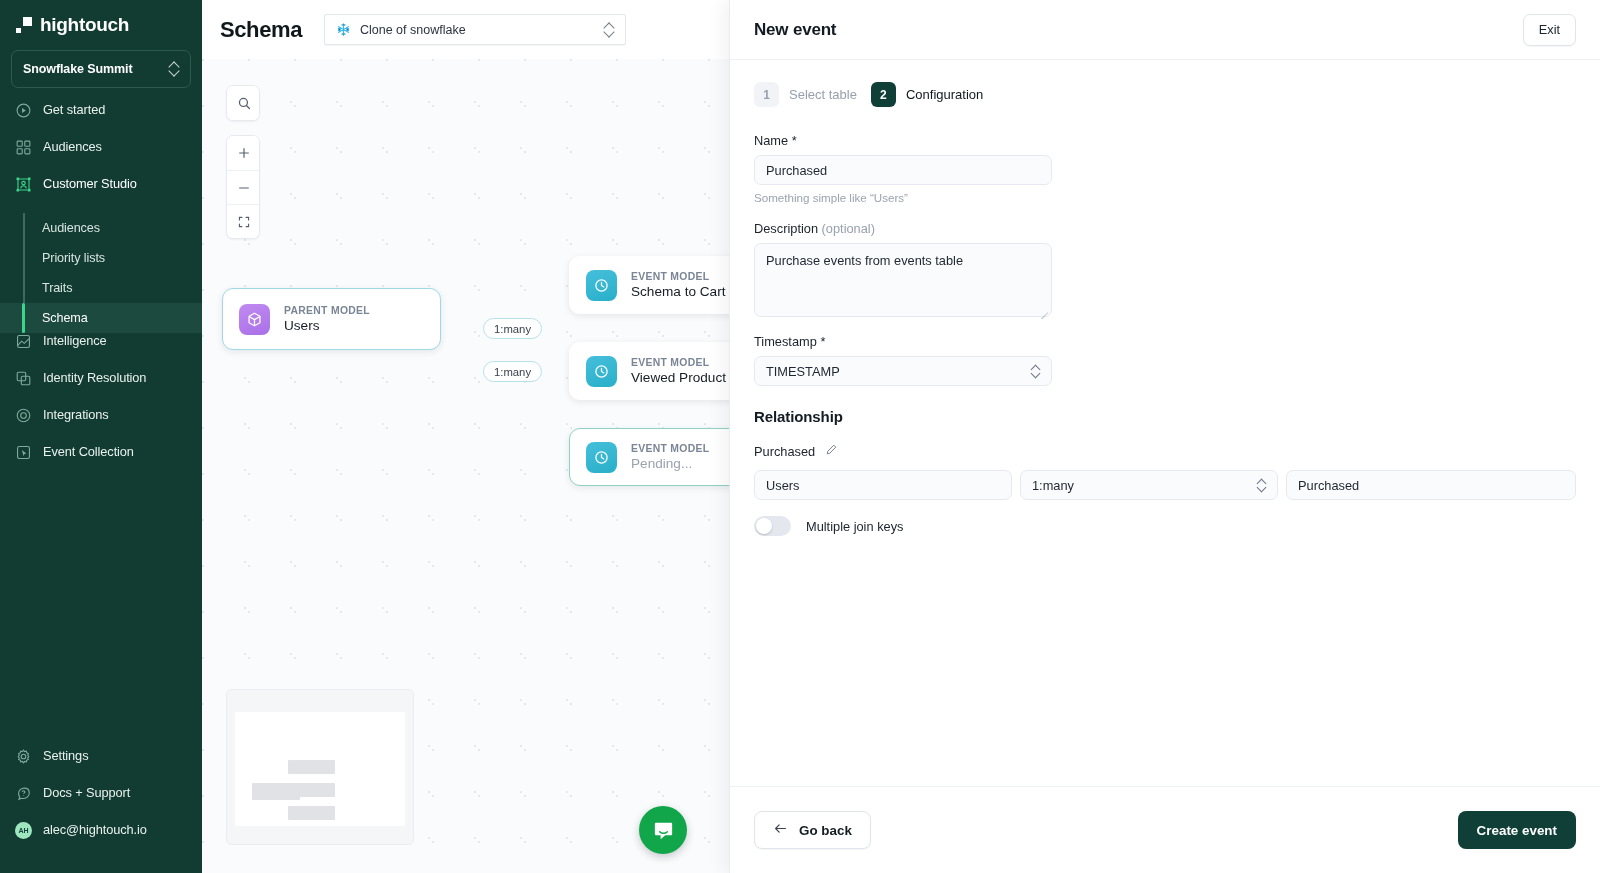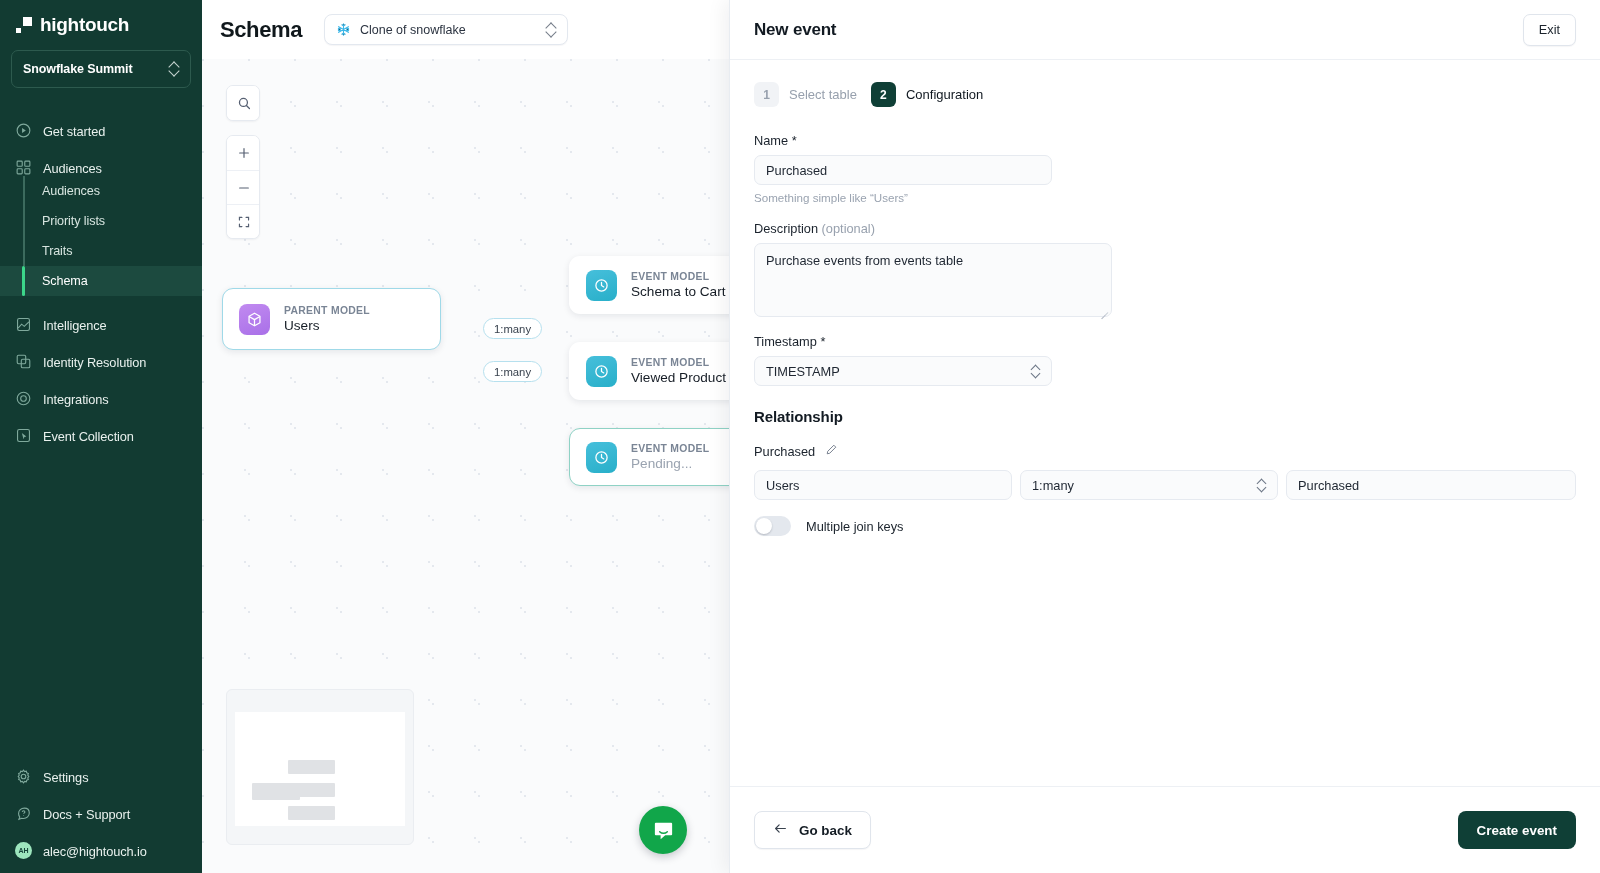--- a/index.html
+++ b/index.html
@@ -40,21 +40,21 @@
   .chev-ud { width: 10px; height: 14px; position: relative; opacity: .85; flex:0 0 10px;}
   .chev-ud:before, .chev-ud:after {
     content: ""; position: absolute; left: 1px; width: 7px; height: 7px;
     border-left: 1.4px solid currentColor; border-top: 1.4px solid currentColor;
   }
   .chev-ud:before { transform: rotate(45deg); top: 1px; }
   .chev-ud:after { transform: rotate(225deg); bottom: 1px; }
 
   .nav { display: flex; flex-direction: column; }
   .nav-item {
-    display: flex; align-items: flex-end; gap: 11px;
+    display: flex; align-items: flex-start; gap: 11px;
     height: 37px; padding: 0 15px;
     font-size: 12.8px; color: #E9F1EE; cursor: pointer;
     letter-spacing: -0.1px;
   }
   .nav-item .ico { width: 17px; height: 17px; flex: 0 0 17px; display:block; }
   .nav-item.active-parent .lbl { color: #fff; }
   .subnav { position: relative; padding-left: 0; }
   .subnav:before {
     content: ""; position: absolute; left: 23px; top: 0; bottom: 0;
     width: 1.5px; background: #3C6B5E;
@@ -81,22 +81,22 @@
   }
 
   
   .main { position: relative; flex: 1; height: 873px; background: #ffffff; overflow: hidden; }
   .topbar {
     height: 59px; display: flex; align-items: center; gap: 22px;
     padding: 0 18px; background: #fff; position: relative; z-index: 6;
   }
   .page-title { font-size: 22px; font-weight: 700; color: #10181C; letter-spacing: -0.4px; }
   .source-select {
-    width: 244px; height: 31px;
-    border: 1px solid #E3E8EF; border-radius: 8px;
+    width: 302px; height: 31px;
+    border: 1px solid #E3E8EF; border-radius: 2px;
     display: flex; align-items: center; gap: 9px;
     padding: 0 11px; cursor: pointer; background: #fff;
     box-shadow: 0 1px 1px rgba(16,24,40,0.04);
   }
   .source-select .label { flex: 1; font-size: 12.5px; color: #2B3340; }
   .snowflake { width: 15px; height: 15px; flex: 0 0 15px; }
 
   .canvas {
     position: absolute; top: 59px; left: 0; right: 0; bottom: 0;
     background-color: #FAFBFC;
@@ -210,21 +210,21 @@
   .hint { font-size: 11.6px; color: #9AA3B0; margin-top: 6px; }
 
   .input-like {
     width: 298px; height: 30px;
     background: #FAFBFC; border: 1px solid #E6EAF0; border-radius: 7px;
     display: flex; align-items: center; padding: 0 11px;
     font-size: 12.8px; color: #1E2631;
   }
   .input-like.select { justify-content: space-between; }
   .textarea-like {
-    width: 358px; height: 74px;
+    width: 298px; height: 74px;
     background: #FAFBFC; border: 1px solid #E6EAF0; border-radius: 7px;
     padding: 9px 11px; font-size: 12.8px; color: #1E2631; position: relative;
   }
   .resizer { position: absolute; right: 3px; bottom: 3px; width: 9px; height: 9px; }
   .resizer:before, .resizer:after {
     content: ""; position: absolute; right: 0; background: #C3C9D2; height: 1px; transform-origin: right;
   }
   .resizer:before { width: 9px; bottom: 0px; transform: rotate(-45deg); }
   .resizer:after { width: 5px; bottom: 0px; right: 0; transform: rotate(-45deg) translateX(-4px); }
 
@@ -308,20 +308,32 @@
         <span class="lbl">Get started</span>
       </div>
       <div class="nav-item">
         <svg class="ico" viewBox="0 0 20 20" fill="none" stroke="#7FA99C" stroke-width="1.3">
           <rect x="2.5" y="2.5" width="6" height="6" rx="1"></rect>
             <rect x="11.5" y="2.5" width="6" height="6" rx="1"></rect>
           <rect x="2.5" y="11.5" width="6" height="6" rx="1"></rect>
             <rect x="11.5" y="11.5" width="6" height="6" rx="1"></rect>
         </svg>
         <span class="lbl">Audiences</span>
+      </div>
+      <div class="nav-item active-parent">
+        <svg class="ico" viewBox="0 0 20 20" fill="none" stroke="#3CD68A" stroke-width="1.3">
+          <rect x="3.5" y="3.5" width="13" height="13" rx="1.5"></rect>
+          <circle cx="10" cy="8.3" r="2"></circle>
+            <path d="M6.6 14.4c.6-2 2-3 3.4-3s2.8 1 3.4 3"></path>
+          <rect x="1.8" y="1.8" width="3" height="3" fill="#3CD68A" stroke="none"></rect>
+          <rect x="15.2" y="1.8" width="3" height="3" fill="#3CD68A" stroke="none"></rect>
+          <rect x="1.8" y="15.2" width="3" height="3" fill="#3CD68A" stroke="none"></rect>
+          <rect x="15.2" y="15.2" width="3" height="3" fill="#3CD68A" stroke="none"></rect>
+        </svg>
+        <span class="lbl">Customer Studio</span>
       </div>
 
       <div class="subnav">
         <div class="sub-item">
           <span>Audiences</span>
         </div>
         <div class="sub-item">
           <span>Priority lists</span>
         </div>
         <div class="sub-item">

